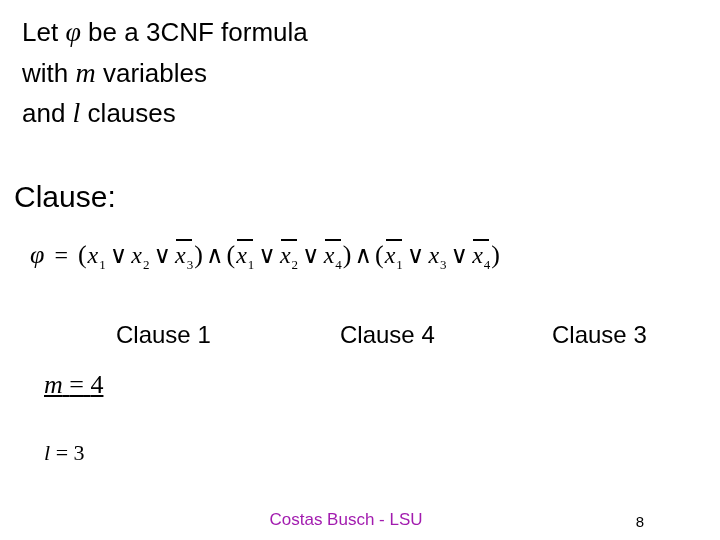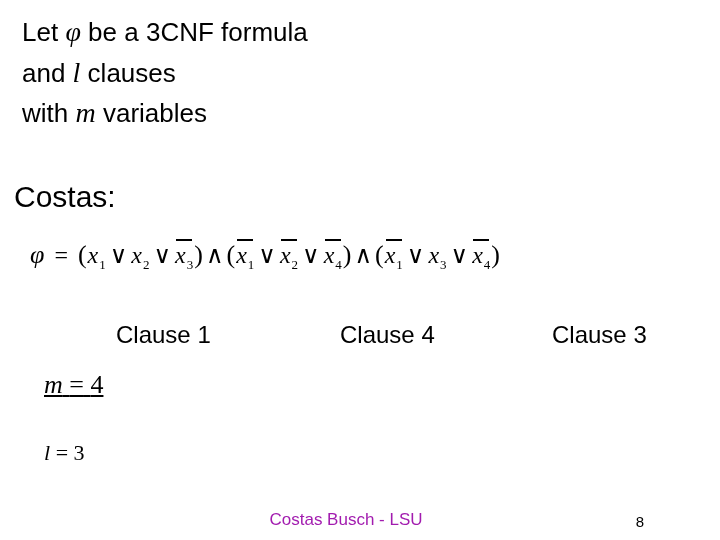--- a/index.html
+++ b/index.html
@@ -123,28 +123,28 @@
 </head>
 <body>
 
 <div class="slide">
 
   <div class="intro">
     <div class="line">
       <span>Let </span><span class="mathvar">φ</span><span> be a 3CNF formula</span>
     </div>
     <div class="line">
-      <span>and </span><span class="mathvar">l</span><span> clauses</span>
+      <span>with </span><span class="mathvar">m</span><span> variables</span>
     </div>
     <div class="line">
-      <span>with </span><span class="mathvar">m</span><span> variables</span>
+      <span>and </span><span class="mathvar">l</span><span> clauses</span>
     </div>
   </div>
 
-  <div class="example-heading">Costas:</div>
+  <div class="example-heading">Clause:</div>
 
   <div class="formula-row" id="formula"><span class="phi">φ</span><span class="eq"> = </span><span class="paren">(</span><span class="lit">x<span class="sub">1</span></span><span class="or">∨</span><span class="lit">x<span class="sub">2</span></span><span class="or">∨</span><span class="lit neg">x<span class="sub">3</span></span><span class="paren">)</span><span class="and">∧</span><span class="paren">(</span><span class="lit neg">x<span class="sub">1</span></span><span class="or">∨</span><span class="lit neg">x<span class="sub">2</span></span><span class="or">∨</span><span class="lit neg">x<span class="sub">4</span></span><span class="paren">)</span><span class="and">∧</span><span class="paren">(</span><span class="lit neg">x<span class="sub">1</span></span><span class="or">∨</span><span class="lit">x<span class="sub">3</span></span><span class="or">∨</span><span class="lit neg">x<span class="sub">4</span></span><span class="paren">)</span></div>
 
   <div class="clause-labels">
     <div class="clause-label c1">Clause 1</div>
     <div class="clause-label c2">Clause 4</div>
     <div class="clause-label c3">Clause 3</div>
   </div>
 
   <div class="eq-m">

